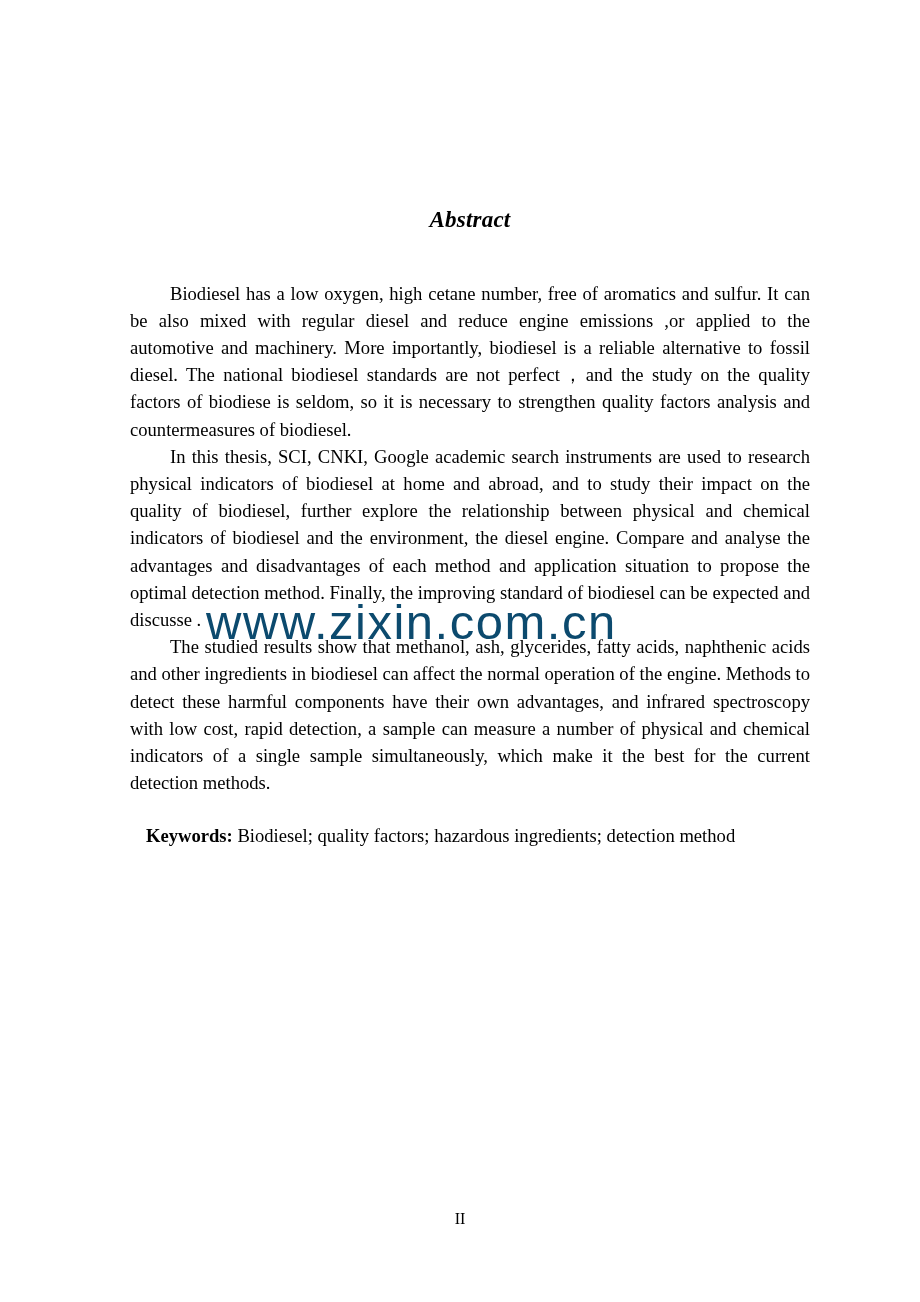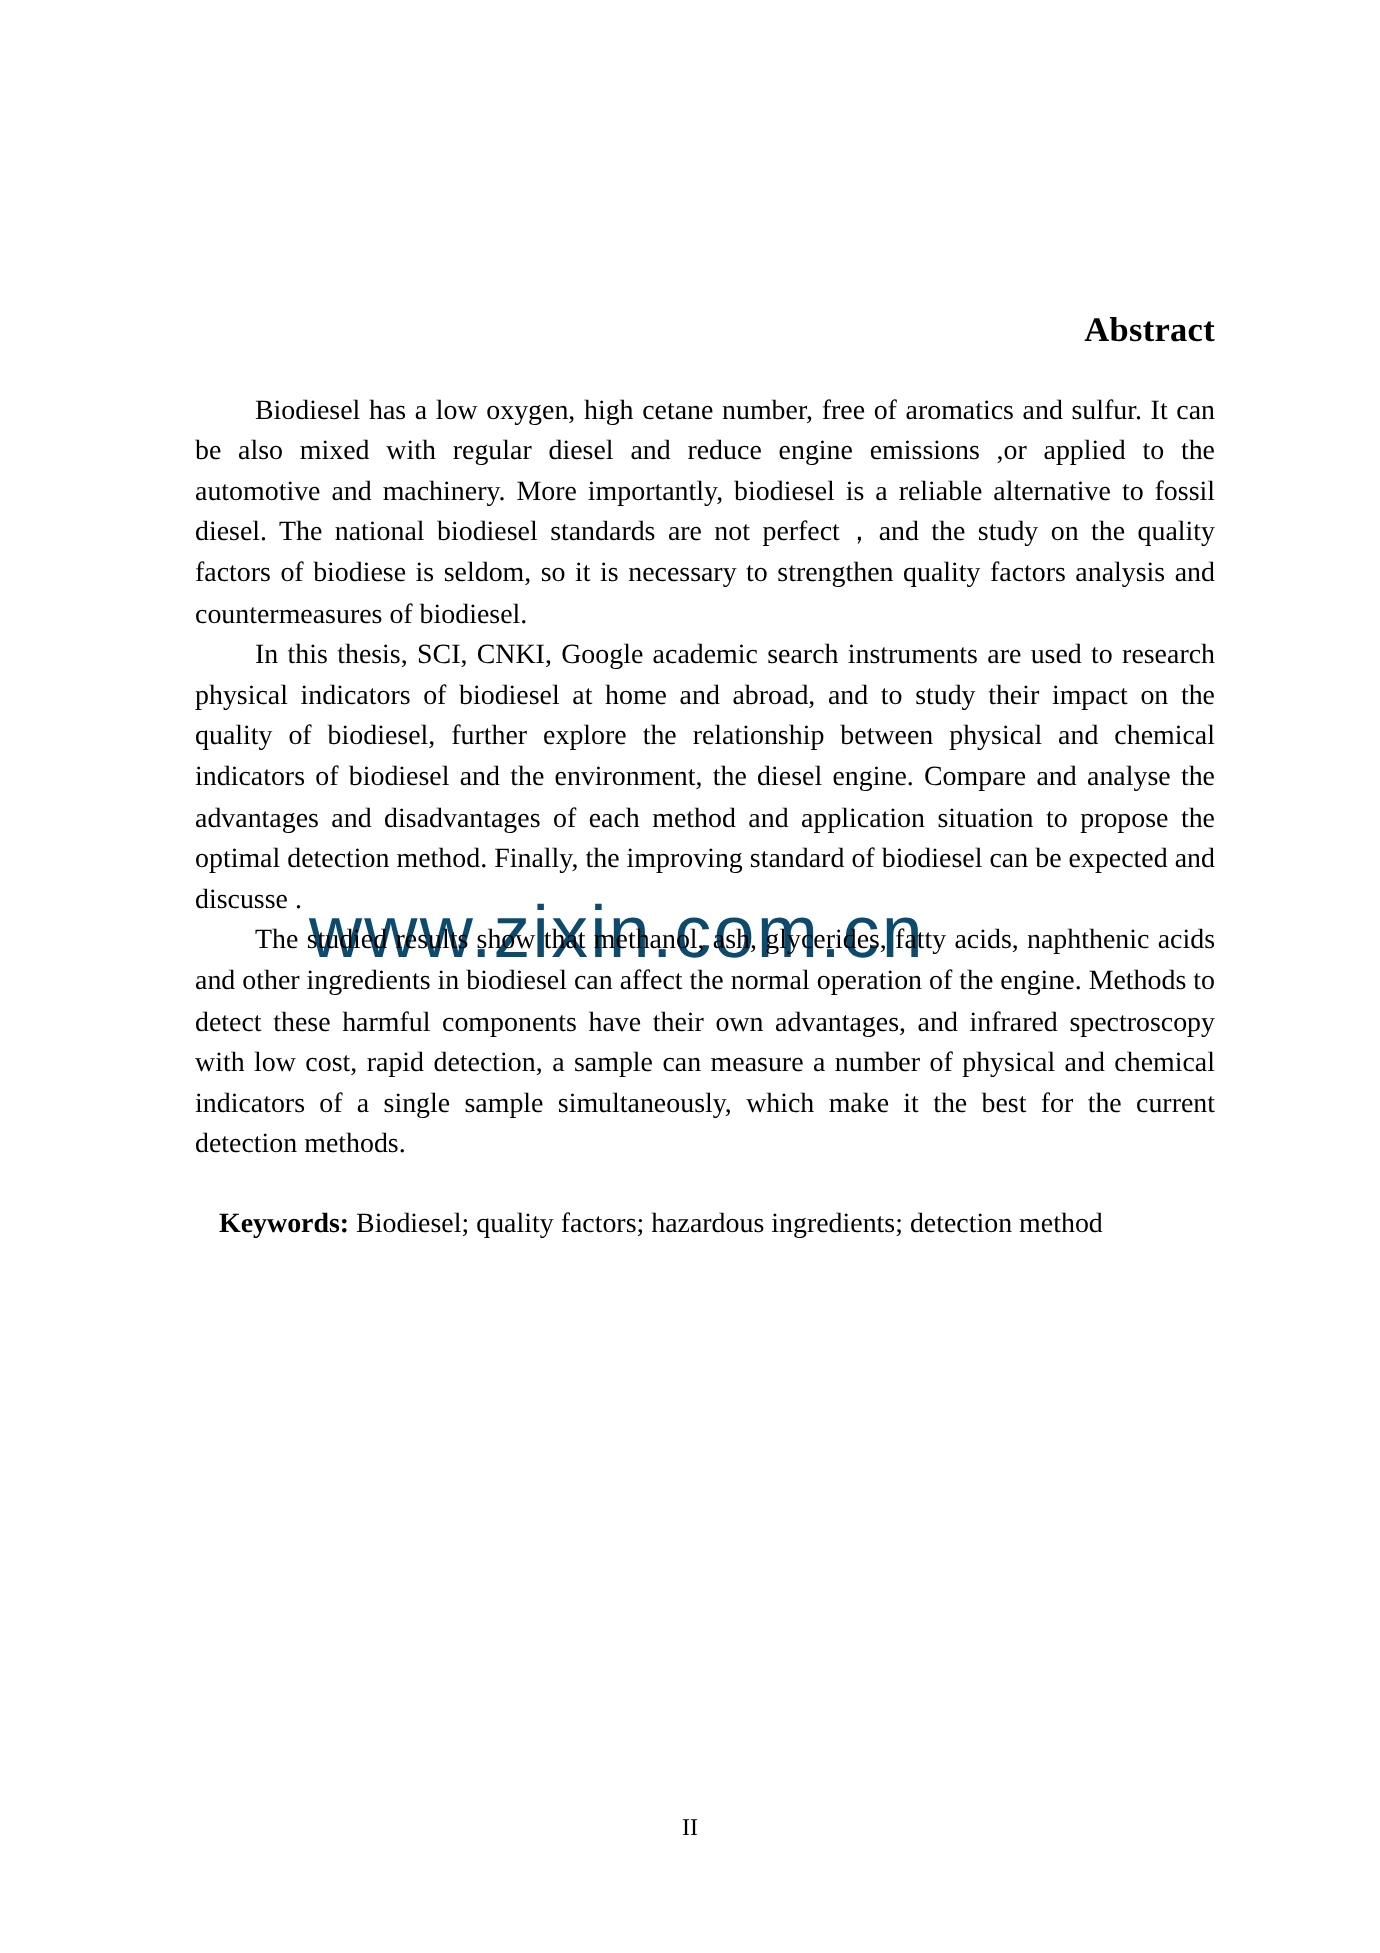--- a/index.html
+++ b/index.html
@@ -36,39 +36,40 @@
     margin-left: 38px;
   }
   .content {
     position: absolute;
     left: 130px;
     top: 0;
     width: 680px;
     z-index: 1;
   }
   .doc-title {
-    text-align: right;
+    text-align: center;
     font-size: 23px;
     font-weight: bold;
     margin: 0;
     padding-top: 206px;
     letter-spacing: 0.2px;
     line-height: 1.2;
+    font-style: italic;
   }
   .para {
     font-size: 18.6px;
     line-height: 27.2px;
     text-align: justify;
     text-justify: inter-word;
     margin: 0;
     text-indent: 40px;
     hyphens: none;
   }
   .para.first {
-    margin-top: 26px;
+    margin-top: 46px;
   }
   .keywords {
     font-size: 18.6px;
     line-height: 27.2px;
     margin: 16px;
     margin-top: 26px;
     text-align: left;
   }
   .keywords .kw-label {
     font-weight: bold;

